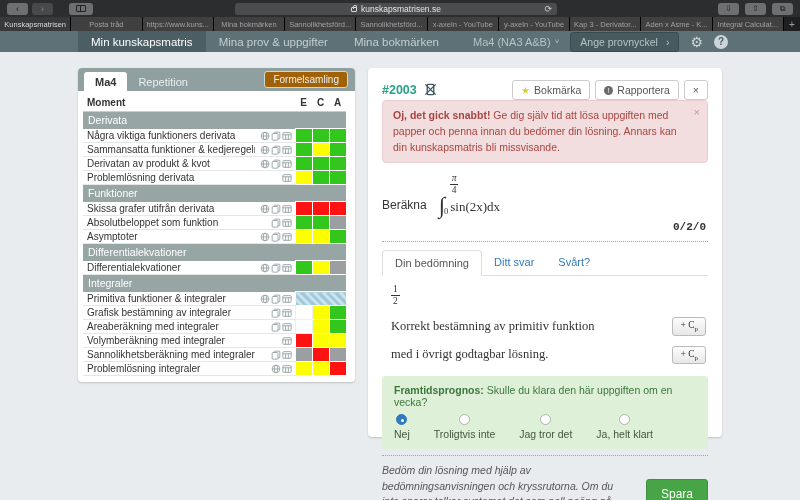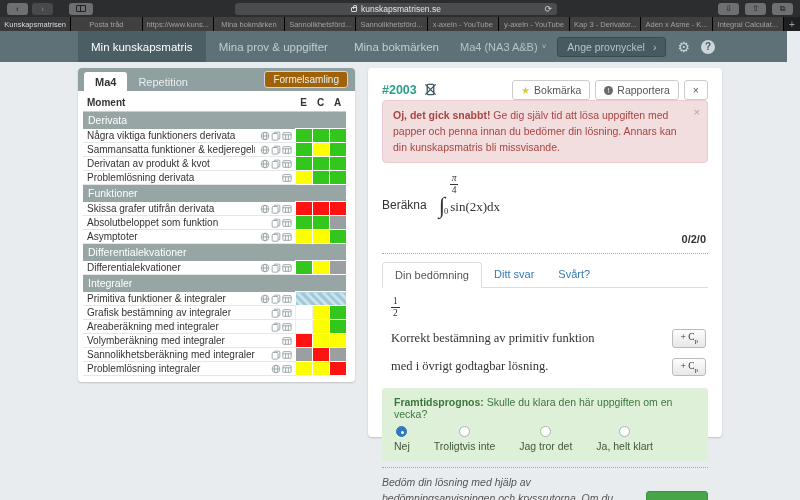--- a/index.html
+++ b/index.html
@@ -21,21 +21,21 @@
   .chrome-right { margin-left:auto; display:flex; gap:6px; }
   .cbtn.tool { width:21px; font-size:8px; }
 
   
   .tabstrip { position:absolute; top:17px; left:0; right:0; height:14px; background:#121314; display:flex; }
   .btab { flex:1; min-width:0; border-right:1px solid #000; background:#404040; color:#9fa0a3; font-size:7.5px; display:flex; align-items:center; justify-content:center; white-space:nowrap; overflow:hidden; padding:0 3px; }
   .btab.active { background:#38393b; color:#d8d9db; }
   .btab-new { width:16px; flex:none; background:#1e1f21; color:#9fa0a3; font-size:10px; display:flex; align-items:center; justify-content:center; }
 
   
-  .navbar { position:absolute; top:31px; left:0; right:13px; height:31px; background:#5d7176; display:flex; align-items:stretch; color:#c4ced1; font-size:11.5px; }
+  .navbar { position:absolute; top:31px; left:0; right:0; height:21px; background:#5d7176; display:flex; align-items:stretch; color:#c4ced1; font-size:11.5px; }
   .nav-items { display:flex; margin-left:78px; }
   .nav-item { display:flex; align-items:center; padding:0 13px; cursor:pointer; }
   .nav-item.active { background:#4b5e63; color:#fff; }
   .nav-right { margin-left:auto; display:flex; align-items:center; gap:11px; margin-right:72px; }
   .course { display:flex; align-items:center; gap:4px; font-size:11px; color:#b7c3c6; }
   .chev { font-size:8px; }
   .provkey { background:#475a5f; border:1px solid #3a4b4f; border-radius:3px; padding:3px 9px; font-size:10.5px; color:#b7c3c6; display:flex; align-items:center; gap:8px; }
   .gear { font-size:14px; color:#ccd5d7; line-height:1; }
   .help { width:14px; height:14px; border-radius:50%; background:#ccd5d7; color:#4b5e63; font-size:10px; font-weight:bold; display:flex; align-items:center; justify-content:center; }
 
@@ -72,21 +72,21 @@
   .alert-close { position:absolute; top:3px; right:7px; color:#c79a9a; font-size:11px; cursor:pointer; }
   .problem { display:flex; align-items:flex-end; gap:12px; margin:10px 0 0; font-size:12px; }
   .prob-prefix { padding-bottom:5px; }
   .intgrp { display:flex; flex-direction:column; align-items:flex-start; font-family:"Liberation Serif",serif; }
   .upfrac { margin-left:11px; display:flex; flex-direction:column; align-items:center; font-size:9.5px; font-style:italic; line-height:1.15; }
   .upfrac .den { border-top:1px solid #333; padding:0 2px; font-style:normal; }
   .introw { display:flex; align-items:flex-end; }
   .intsign { font-size:23px; line-height:.9; }
   .intlow { font-size:8.5px; margin:0 2px 1px -1px; }
   .integrand { font-size:13px; margin-bottom:2px; }
-  .score { text-align:right; font-weight:bold; font-size:11px; margin:16px 2px 8px 0; }
+  .score { text-align:right; font-weight:bold; font-size:11px; margin:4px 2px 8px 0;font-family:Liberation Mono, monospace; }
   .dotted { border:0; border-top:1px dotted #a5a5a5; margin:6px 0; }
   .ex-tabs { display:flex; border-bottom:1px solid #ddd; margin-top:8px; }
   .ex-tab { padding:6px 12px; font-size:11px; color:#337ab7; cursor:pointer; }
   .ex-tab.active { background:#fff; border:1px solid #ddd; border-bottom:1px solid #fff; margin-bottom:-1px; border-radius:4px 4px 0 0; color:#555; }
   .frac-ans { font-family:"Liberation Serif",serif; font-size:9.5px; display:inline-flex; flex-direction:column; align-items:center; margin:8px 0 0 9px; line-height:1.15; }
   .frac-ans .den { border-top:1px solid #333; padding:0 2px; }
   .crit { display:flex; align-items:center; justify-content:space-between; margin:10px 2px 0 9px; font-family:"Liberation Serif",serif; font-size:12.5px; }
   .cp-btn { border:1px solid #bbb; border-radius:3px; background:linear-gradient(#fdfdfd,#e7e7e7); font-size:9.5px; padding:2px 7px; color:#333; cursor:pointer; font-family:"Liberation Serif",serif; white-space:nowrap; }
   .cp-btn sub { font-size:7px; }
   .prog { background:#dff0d8; border-radius:3px; padding:8px 12px 9px; margin-top:12px; }

